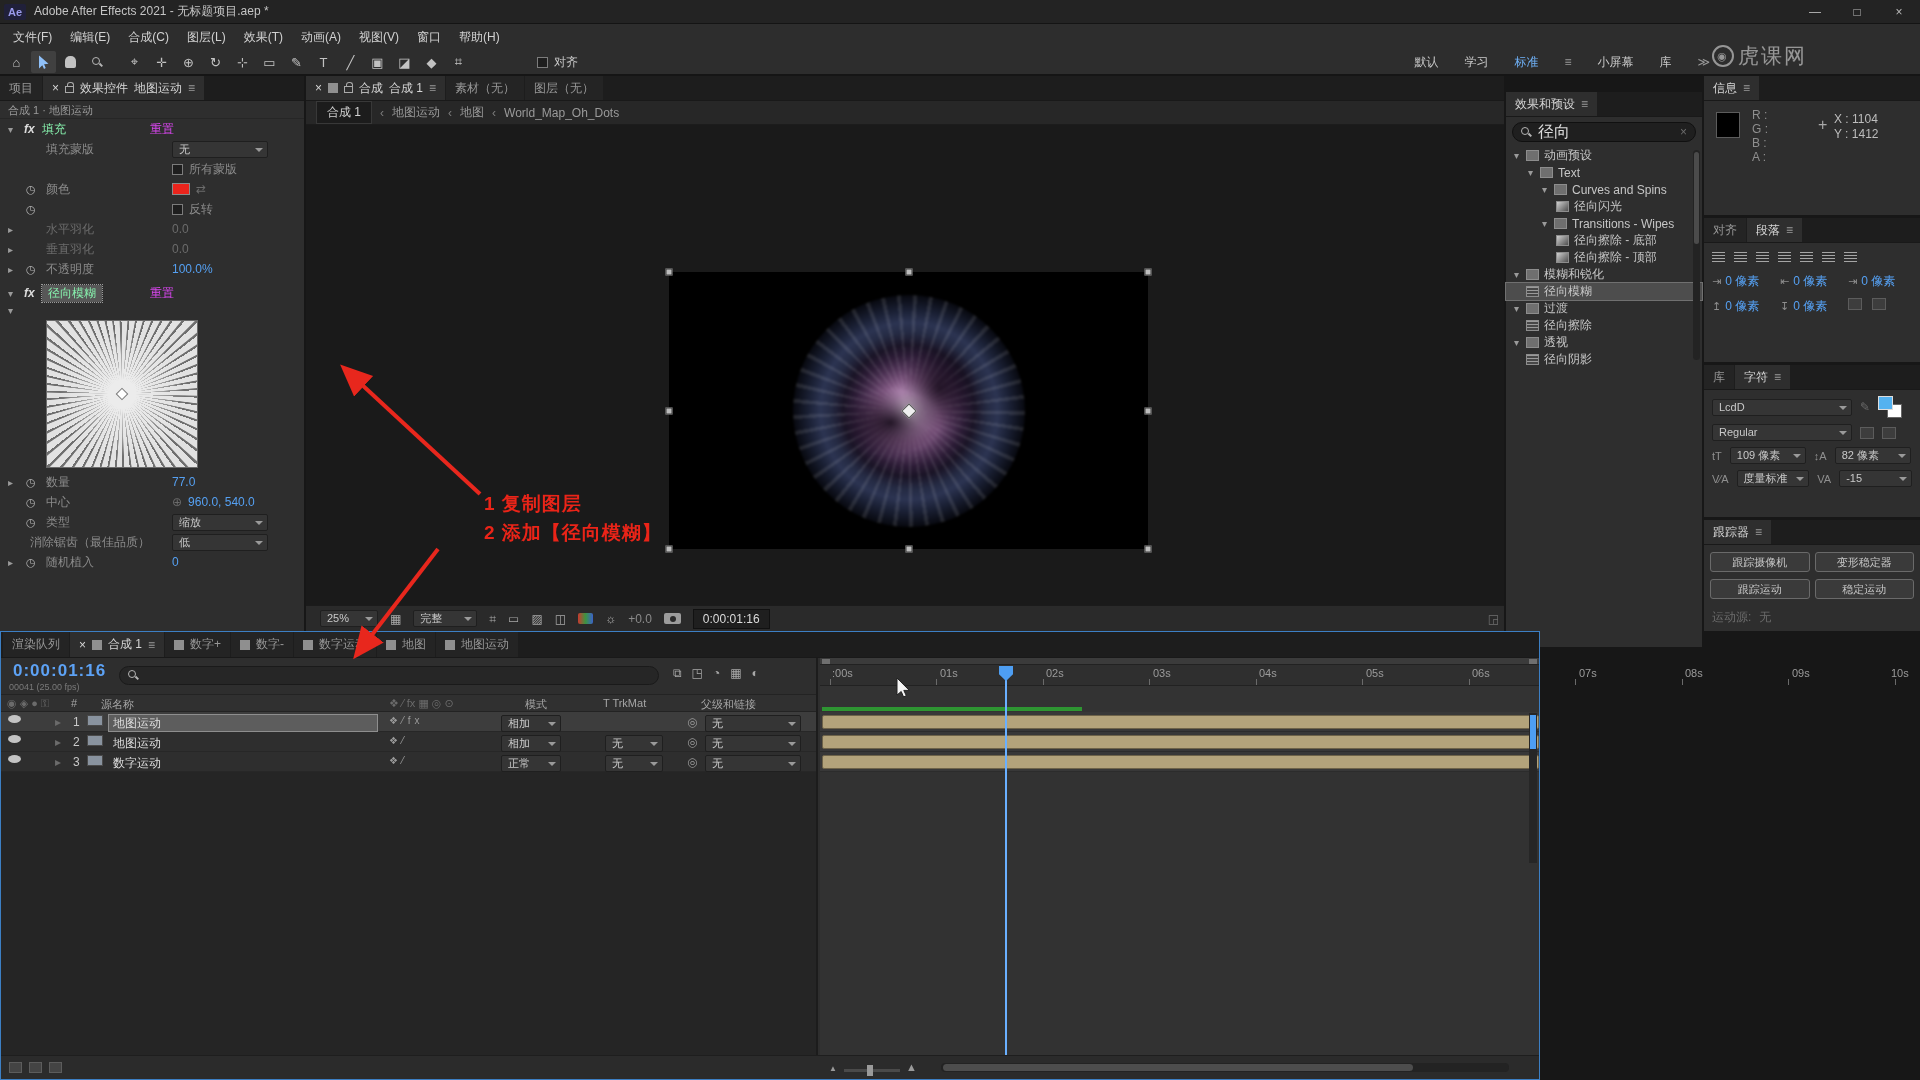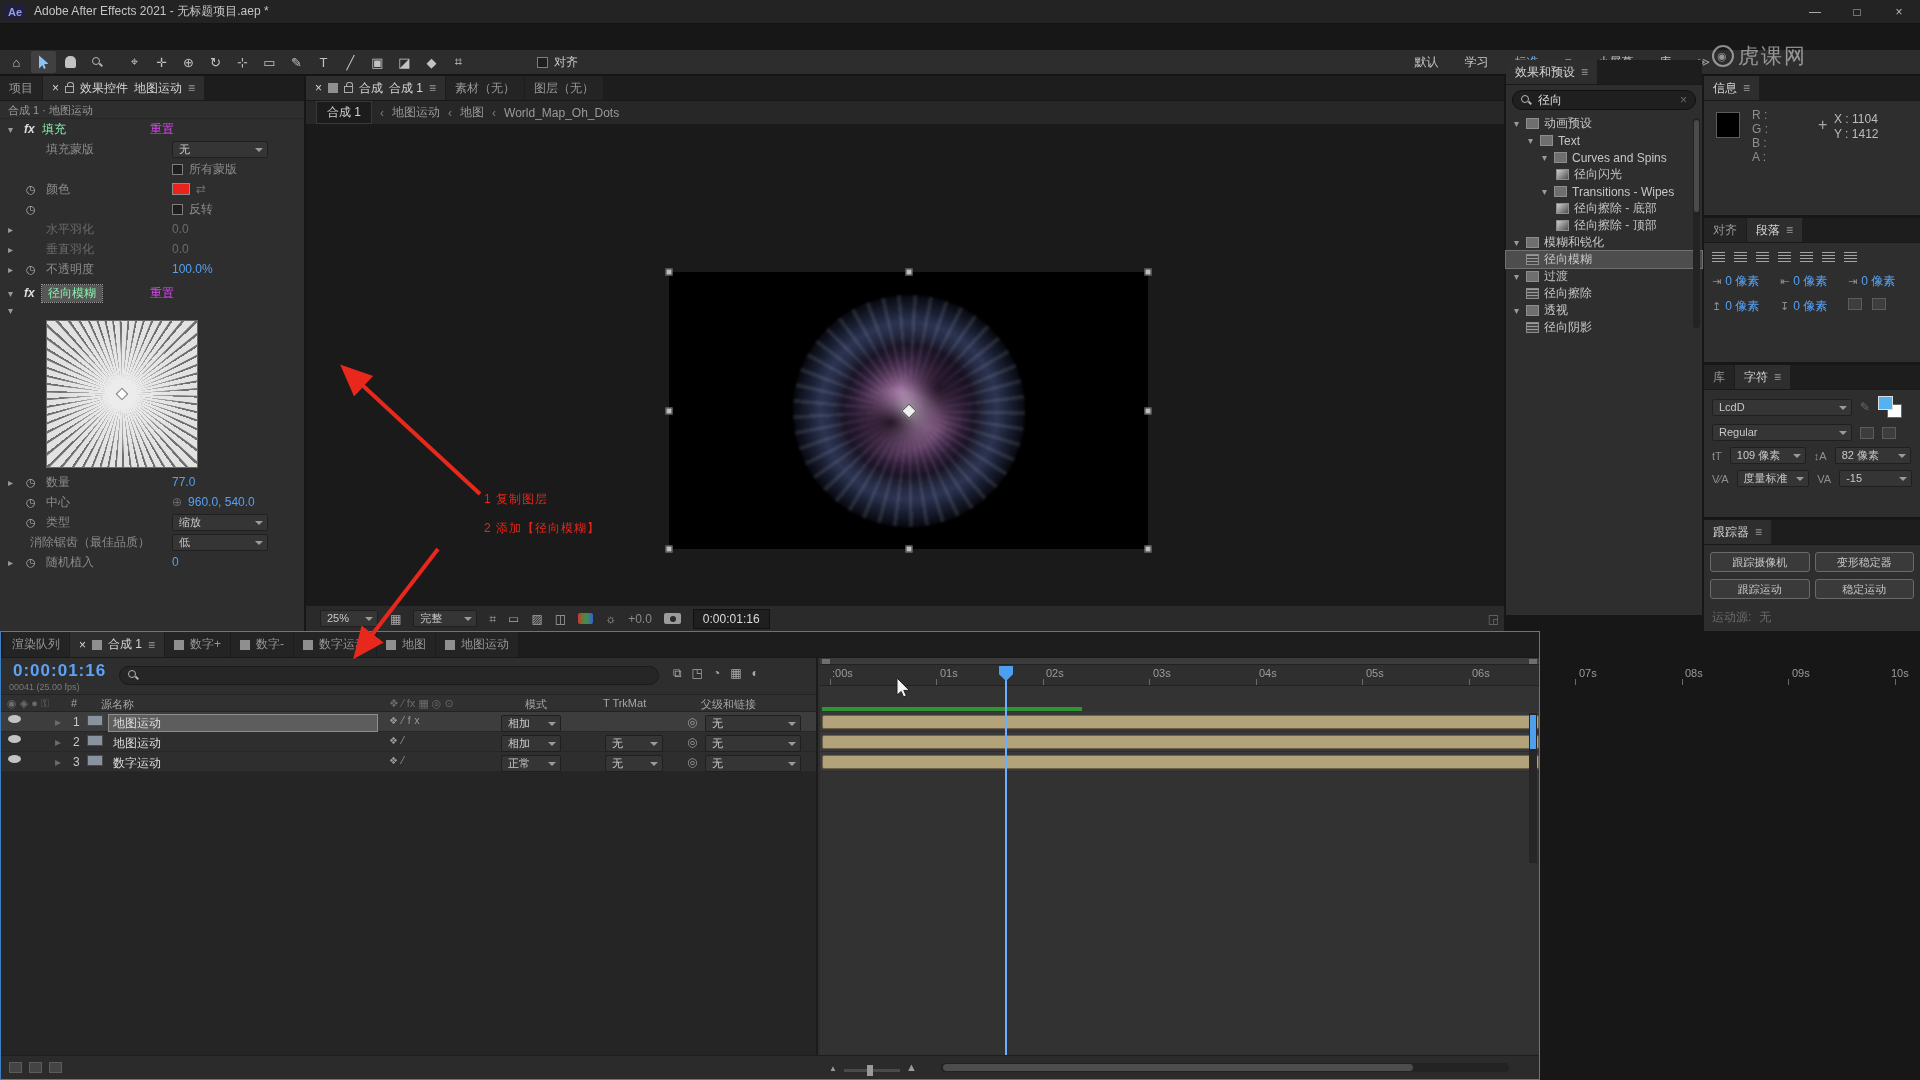--- a/index.html
+++ b/index.html
@@ -73,23 +73,23 @@
  radial-gradient(circle at 50% 50%, #f4ecf4 0%, #dcbcdc 5%, #b288b3 11%, #7d557f 19%, #4e3355 27%, #2c1c36 34%, #1a1426 40%, #252b44 48%, #2c3452 54%, #1b2136 61%, #0b0d16 69%, #000 76%)}
 .anchor{position:absolute;left:50%;top:50%;width:11px;height:11px;transform:translate(-50%,-50%) rotate(45deg);background:#efefef;border:1px solid #555}
 .hd{position:absolute;width:7px;height:7px;background:#bdbdbd;border:1px solid #3a3a3a;transform:translate(-50%,-50%)}
 .vbottom{position:absolute;left:0;right:0;bottom:0;height:26px;background:#2a2a2a;border-top:1px solid #1b1b1b;display:flex;align-items:center;gap:12px;padding-left:14px}
 .rgbico{width:15px;height:11px;background:linear-gradient(90deg,#c9392f,#3d9440,#3b62c9);border-radius:2px}
 .cam{position:relative;width:17px;height:11px;background:#9c9c9c;border-radius:2px}
 .cam::after{content:"";position:absolute;left:6px;top:2.5px;width:6px;height:6px;border-radius:50%;background:#2a2a2a}
 .tcbox{background:#1f1f1f;border:1px solid #111;padding:2px 9px;color:#dcdcdc}
 .corner{position:absolute;right:5px;bottom:5px;color:#6f6f6f}
 
-.fx-panel{left:1506px;top:60px;width:196px;height:555px}
+.fx-panel{left:1506px;top:92px;width:196px;height:555px}
 .srch{display:flex;align-items:center;gap:6px;height:20px;margin:5px 6px;background:#1f1f1f;border:1px solid #101010;border-radius:10px;padding:0 8px}
-.srch input{flex:1;background:transparent;border:none;outline:none;color:#dcdcdc;font-size:12px;min-width:0;font-family:inherit}
+.srch input{flex:1;background:transparent;border:none;outline:none;color:#dcdcdc;font-size:16px;min-width:0;font-family:inherit}
 .fxr{display:flex;align-items:center;height:17px;gap:5px;padding-right:4px;white-space:nowrap;color:#c6c6c6}
 .fxr .tw{width:9px;color:#9a9a9a;font-size:10px;text-align:center;flex:none}
 .fico{width:13px;height:11px;flex:none;border:1px solid #8d8d8d;background:#6f6f6f}
 .fico.preset{background:linear-gradient(135deg,#cfcfcf,#4f4f4f)}
 .fico.effect{background:#474747 repeating-linear-gradient(to bottom,#9a9a9a 0 1px,transparent 1px 3px)}
 .lv0{padding-left:6px}.lv1{padding-left:20px}.lv2{padding-left:34px}.lv3{padding-left:50px}
 .fxr.sel{background:#4d4d4d;outline:1px solid #707070}
 .vsb{position:absolute;right:2px;top:58px;width:7px;height:210px;background:#232323;border-radius:4px}
 .vsb::before{content:"";position:absolute;left:1px;right:1px;top:2px;height:92px;background:#4b4b4b;border-radius:4px}
 
@@ -151,38 +151,49 @@
 .ph-line{position:absolute;left:185px;top:8px;bottom:0;width:2px;background:#6ab0ff;z-index:5}
 .ph-head{position:absolute;left:179px;top:8px;width:14px;height:15px;background:#4e9ef2;clip-path:polygon(0 0,100% 0,100% 55%,50% 100%,0 55%);z-index:6}
 .tr-sb{position:absolute;right:2px;top:55px;width:8px;height:150px;background:#262626}
 .tr-sb::before{content:"";display:block;margin:2px 1px;height:34px;background:#4e9ef2}
 .tl-bottom{position:absolute;left:0;right:0;bottom:0;height:24px;background:#2b2b2b;border-top:1px solid #1e1e1e}
 .bico{position:absolute;top:6px;width:13px;height:11px;background:#444;border:1px solid #5c5c5c}
 .mtn{position:absolute;color:#9a9a9a}
 .hsb{position:absolute;left:940px;right:30px;top:7px;height:9px;background:#232323;border-radius:4px}
 .hsb::before{content:"";position:absolute;left:2px;top:1px;width:470px;bottom:1px;background:#4d4d4d;border-radius:4px}
 
-.ann{position:absolute;color:#ea2418;font-weight:normal;font-size:12px;z-index:55;letter-spacing:1px}
+.ann{position:absolute;color:#ea2418;font-weight:bold;font-size:19px;z-index:55;letter-spacing:1px}
 .overlay{position:absolute;inset:0;z-index:60;pointer-events:none}
 </style>
 </head>
 <body>
 
 <div class="screen">
 
   <div class="titlebar">
     <div class="aebadge">Ae</div>
     <span class="wtitle">Adobe After Effects 2021 - 无标题项目.aep *</span>
     <div class="winbtns">
       <div class="winbtn">—</div>
       <div class="winbtn">□</div>
       <div class="winbtn">×</div>
     </div>
   </div>
 
+  <div class="menubar">
+    <span class="menu-item">文件(F)</span>
+    <span class="menu-item">编辑(E)</span>
+    <span class="menu-item">合成(C)</span>
+    <span class="menu-item">图层(L)</span>
+    <span class="menu-item">效果(T)</span>
+    <span class="menu-item">动画(A)</span>
+    <span class="menu-item">视图(V)</span>
+    <span class="menu-item">窗口</span>
+    <span class="menu-item">帮助(H)</span>
+  </div>
 
   <div class="toolbar">
     <div class="tool">⌂</div>
     <div class="tool active">
         <span class="ptr"></span>
       </div>
     <div class="tool">
         <span class="hand"></span>
       </div>
     <div class="tool">

